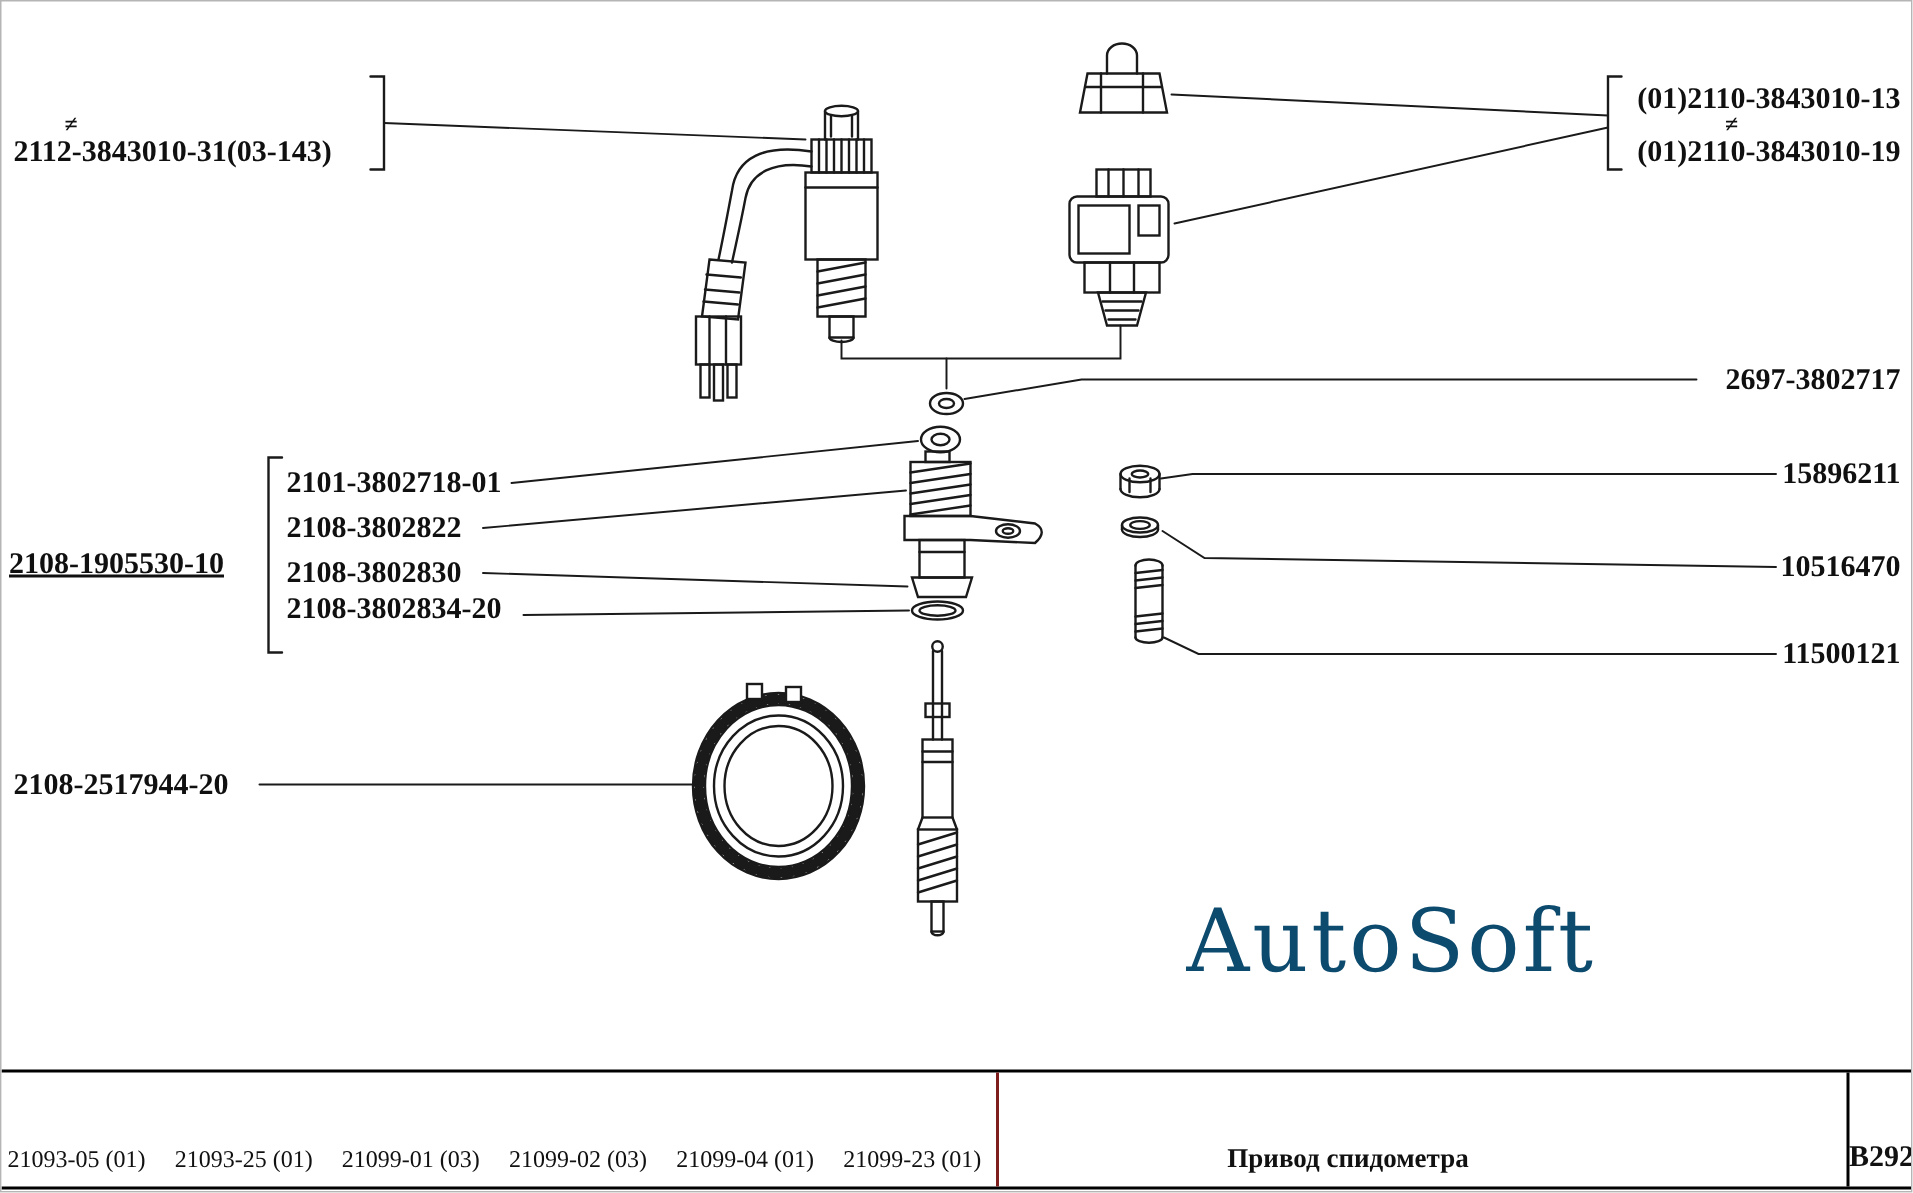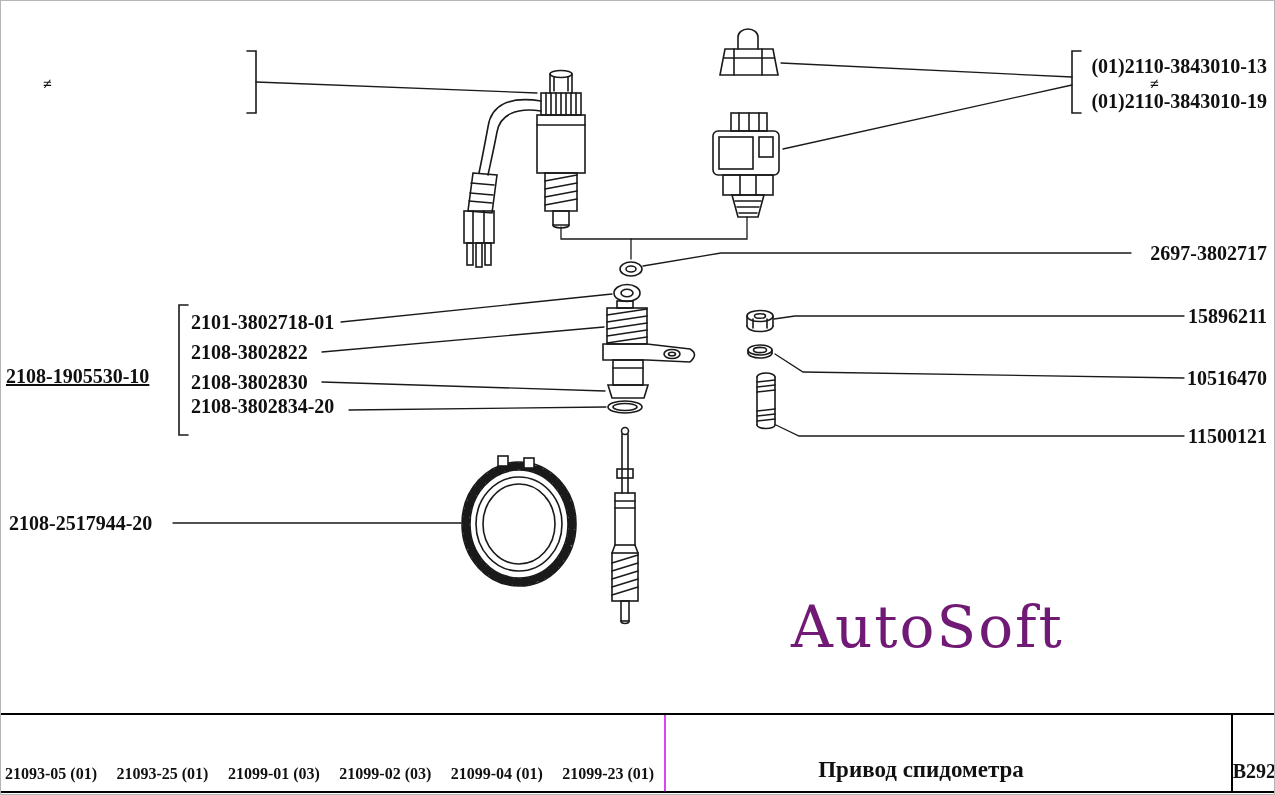--- a/index.html
+++ b/index.html
@@ -12,36 +12,36 @@
   svg.art { position:absolute; left:0; top:0; }
   .label {
     position:absolute; font-size:20px; font-weight:bold; line-height:22px;
     white-space:nowrap; color:#101010; letter-spacing:0;
   }
   .label.right { text-align:right;margin-left:48px; }
   .underline { text-decoration:underline; }
   .neq { position:absolute; font-size:16px; font-weight:bold; color:#101010; }
   .watermark {
     position:absolute; left:790px; top:592px; font-size:58px; letter-spacing:2px;
-    color:#701a75; font-family:"DejaVu Serif", serif; font-weight:normal;
+    color:#0c4a6e; font-family:"DejaVu Serif", serif; font-weight:normal;
   }
   .footer {
     position:absolute; left:0; top:712px; width:1275px; height:80px;
     border-top:2px solid #000; border-bottom:2px solid #000;
     display:flex; background:#fff;
   }
   .cell { display:flex; align-items:flex-end; }
   .cell-models {
-    width:685px; border-right:2px solid #d946ef;
+    width:685px; border-right:2px solid #7f1d1d;
     justify-content:space-between; padding:0 10px 8px 4px;
-    font-size:16px; font-weight:bold; white-space:nowrap;
+    font-size:16px; font-weight:normal; white-space:nowrap;
   }
   .cell-title {
     width:579px; border-right:2px solid #000;
-    padding:0 0 8px 152px; font-size:23px; font-weight:bold;
+    padding:0 0 8px 152px; font-size:18px; font-weight:bold;
   }
   .cell-code {
     flex:1; justify-content:center; padding-bottom:8px;
     font-size:20px; font-weight:bold;border-radius:17px;
   }
 </style>
 </head>
 <body>
 
 <div class="page">
@@ -190,20 +190,21 @@
         <path d="M756,376 A9,4 0 0 1 774,376"></path>
         <path d="M756,376 V424 M774,376 V424"></path>
         <path d="M756,424 A9,3.5 0 0 0 774,424"></path>
         <path d="M756,381 L774,379 M756,386 L774,384 M756,391 L774,389"></path>
         <path d="M756,410 L774,408 M756,415 L774,413 M756,420 L774,418"></path>
       </g>
     </g>
   </svg>
 
   <div class="neq" style="left:42px;top:74px">≠</div>
+  <div class="label" style="left:8px;top:89px">2112-3843010-31(03-143)</div>
 
   <div class="label right" style="right:7px;top:54px">(01)2110-3843010-13</div>
   <div class="neq" style="left:1149px;top:74px">≠</div>
   <div class="label right" style="right:7px;top:89px">(01)2110-3843010-19</div>
 
   <div class="label right" style="right:7px;top:241px">2697-3802717</div>
   <div class="label right" style="right:7px;top:304px">15896211</div>
   <div class="label right" style="right:7px;top:366px">10516470</div>
   <div class="label right" style="right:7px;top:424px">11500121</div>
 

